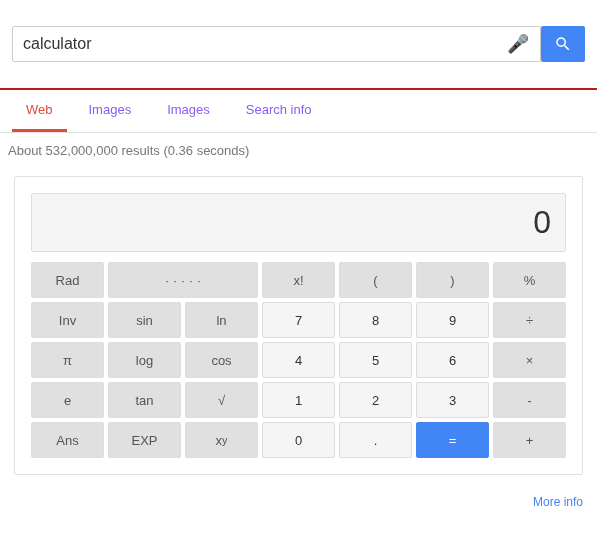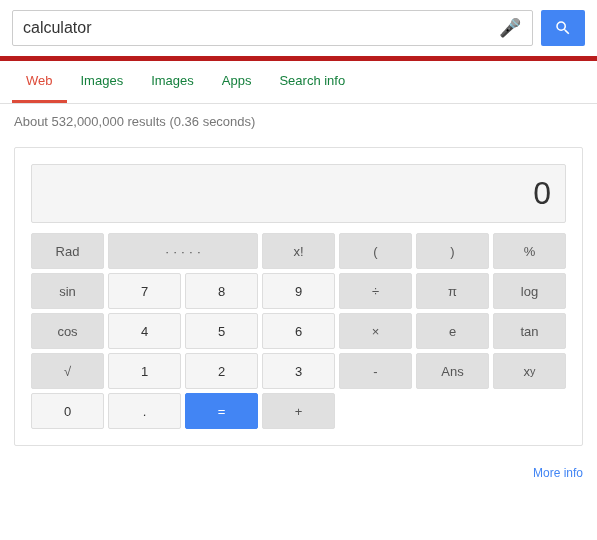--- a/index.html
+++ b/index.html
@@ -1,24 +1,24 @@
 <!DOCTYPE html>
 <html><head>
   <meta charset="utf-8">
   <style>
     * { box-sizing: border-box; margin: 0; padding: 0; }
     body { font-family: Arial, sans-serif; background: #fff; width: 597px; }
 
     
     .search-bar-container {
-      padding: 10px 12px;
-      border-bottom: 5px solid #b91c1c;
-      display: flex;
-      align-items: center;
-      gap: 8px;
+      padding: 26px 12px;
+      border-bottom: 2px solid #b91c1c;
+      display: flex;
+      align-items: center;
+      gap: 0;
     }
     .search-input-wrapper {
       flex: 1;
       display: flex;
       align-items: center;
       border: 1px solid #ccc;
       border-radius: 2px;
       padding: 6px 10px;
       height: 36px;
     }
@@ -48,44 +48,44 @@
       color: #fff;
       font-size: 18px;
     }
 
     
     .nav-tabs {
       display: flex;
       align-items: center;
       padding: 0 12px;
       border-bottom: 1px solid #e0e0e0;
-      gap: 0;
+      gap: 8px;
     }
     .nav-tab {
       padding: 12px 14px;
       font-size: 13px;
-      color: #15803d;
+      color: #8b5cf6;
       cursor: pointer;
       text-decoration: none;
       border-bottom: 3px solid transparent;
       display: flex;
       align-items: center;
       gap: 4px;
     }
     .nav-tab.active {
       color: #dd4b39;
       border-bottom: 3px solid #dd4b39;
     }
     .dropdown-arrow {
       font-size: 10px;
     }
 
     
     .results-info {
-      padding: 10px 14px;
+      padding: 10px 8px;
       font-size: 13px;
       color: #777;
     }
 
     
     .calculator-card {
       margin: 8px 14px 14px;
       border: 1px solid #e0e0e0;
       border-radius: 2px;
       padding: 16px;
@@ -161,21 +161,20 @@
     <svg width="18" height="18" viewBox="0 0 24 24" fill="white">
       <path d="M15.5 14h-.79l-.28-.27A6.47 6.47 0 0 0 16 9.5 6.5 6.5 0 1 0 9.5 16c1.61 0 3.09-.59 4.23-1.57l.27.28v.79l5 4.99L20.49 19l-4.99-5zm-6 0C7.01 14 5 11.99 5 9.5S7.01 5 9.5 5 14 7.01 14 9.5 11.99 14 9.5 14z"></path>
     </svg>
   </button>
 </div>
 
 <div class="nav-tabs">
   <a class="nav-tab active">Web</a>
   <a class="nav-tab">Images</a>
   <a class="nav-tab">Images</a>
-  <a class="nav-tab">Apps</a>
   <a class="nav-tab">Search info</a>
 </div>
 
 <div class="results-info">
   <span>About 532,000,000 results (0.36 seconds)</span>
 </div>
 
 <div class="calculator-card">
 
   <div class="calc-display">
@@ -184,21 +183,23 @@
 
   <div class="calc-grid">
 
     <button class="calc-btn dark-gray">Rad</button>
     <button class="calc-btn dark-gray span2" style="grid-column:span 2;" title="history">· · · · ·</button>
     <button class="calc-btn dark-gray">x!</button>
     <button class="calc-btn dark-gray">(</button>
     <button class="calc-btn dark-gray">)</button>
     <button class="calc-btn dark-gray">%</button>
 
+    <button class="calc-btn dark-gray">Inv</button>
     <button class="calc-btn dark-gray">sin</button>
+    <button class="calc-btn dark-gray">ln</button>
     <button class="calc-btn">7</button>
     <button class="calc-btn">8</button>
     <button class="calc-btn">9</button>
     <button class="calc-btn dark-gray">÷</button>
 
     <button class="calc-btn dark-gray">π</button>
     <button class="calc-btn dark-gray">log</button>
     <button class="calc-btn dark-gray">cos</button>
     <button class="calc-btn">4</button>
     <button class="calc-btn">5</button>
@@ -207,20 +208,21 @@
 
     <button class="calc-btn dark-gray">e</button>
     <button class="calc-btn dark-gray">tan</button>
     <button class="calc-btn dark-gray">√</button>
     <button class="calc-btn">1</button>
     <button class="calc-btn">2</button>
     <button class="calc-btn">3</button>
     <button class="calc-btn dark-gray">-</button>
 
     <button class="calc-btn dark-gray">Ans</button>
+    <button class="calc-btn dark-gray">EXP</button>
     <button class="calc-btn dark-gray">x<sup>y</sup></button>
     <button class="calc-btn">0</button>
     <button class="calc-btn">.</button>
     <button class="calc-btn blue">=</button>
     <button class="calc-btn dark-gray">+</button>
 
   </div>
 </div>
 
 <div class="more-info-row">

